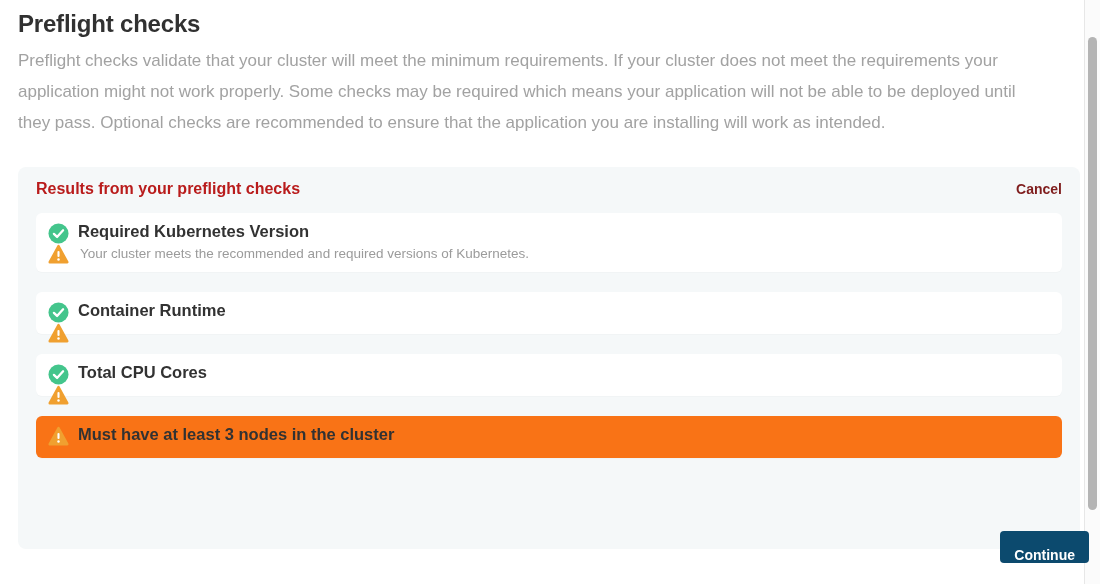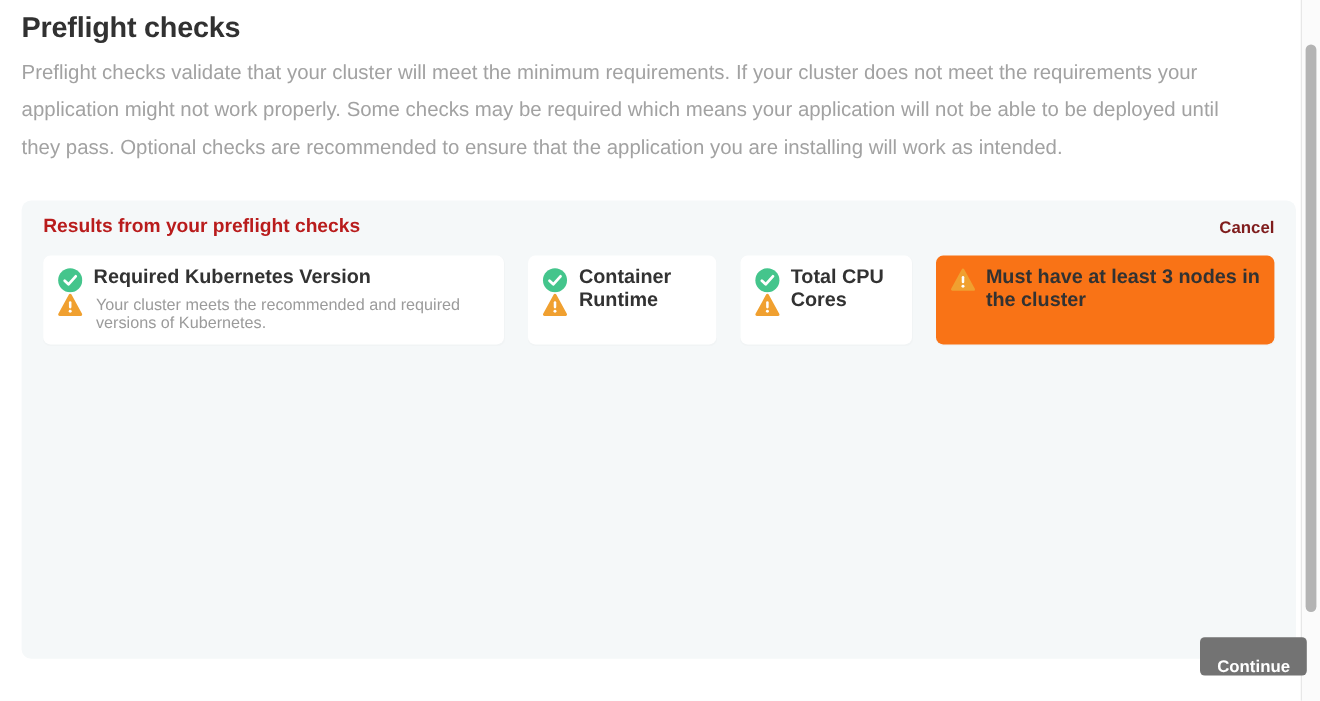--- a/index.html
+++ b/index.html
@@ -35,41 +35,41 @@
   }
   .panel-heading { font-size: 16px; font-weight: bold; color: #b91c1c; }
   .cancel-link {
     font-size: 14px; font-weight: bold; color: #7f1d1d;
     background: none; border: none; padding: 0;
     cursor: pointer; font-family: inherit;
   }
   .checks-list {
     margin-top: 15px;
     padding: 0 18px;
-    display: flex; flex-direction: row; gap: 20px;
+    display: flex; flex-direction: column; gap: 20px;
   }
   .check-card {
     background: #ffffff;
     border-radius: 6px;
     padding: 9px 12px;
     display: flex; align-items: flex-start; gap: 9px;
     box-shadow: 0 1px 1px rgba(0,0,0,0.02);
   }
   .check-icon { width: 21px; height: 21px; flex: 0 0 auto; margin-top: 1px; }
   .check-icon svg { display: block; width: 21px; height: 21px; }
   .check-text { min-width: 0; }
   .check-title { font-size: 16.5px; font-weight: bold; color: #323232; margin: 0 0 5px 0; line-height: 19px; }
   .check-message { font-size: 13.5px; color: #9b9b9b; margin: 2px; line-height: 15px; }
   .warning-triangle-icon { display: none; }
   .status-warn { background: #f97316; }
   .status-warn .warning-triangle-icon { display: inline-block; }
   .continue-button {
     position: absolute; top: 531px; right: 11px;
     height: 32px; padding: 16px 14px;
-    background: #737373; color: #ffffff;
+    background: #0c4a6e; color: #ffffff;
     font-size: 14px; font-weight: bold; font-family: inherit;
     border: none; border-radius: 4px;
     cursor: pointer; z-index: 5;
   }
   .vertical-scrollbar {
     position: absolute; top: 0; right: 0;
     width: 16px; height: 584px;
     background: #fbfbfb;
     border-left: 1px solid #e7e7e7;
     z-index: 2;

